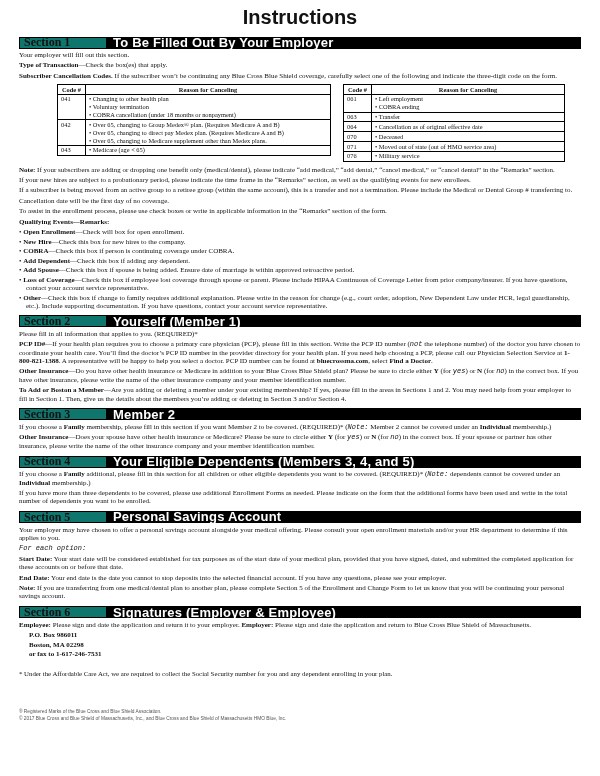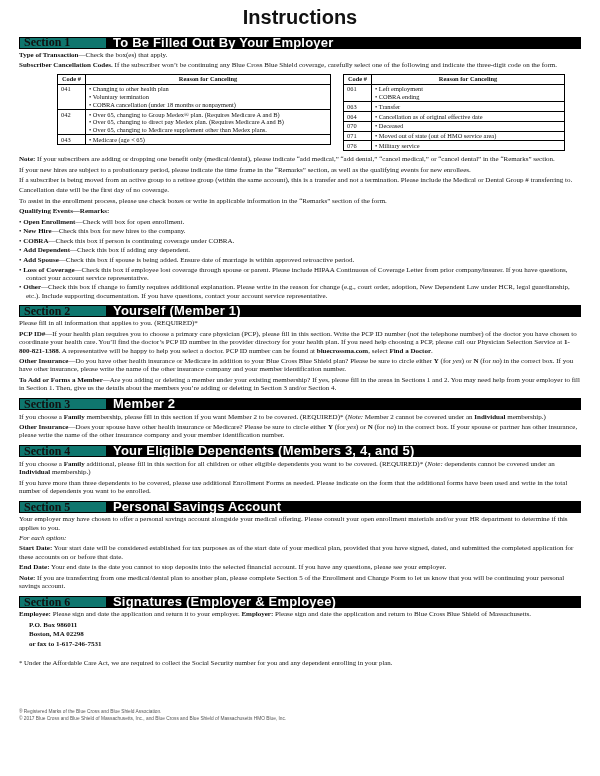--- a/index.html
+++ b/index.html
@@ -18,21 +18,21 @@
     width: 88px; border: 1.5px solid #000; background: #0f766e;
     font-weight: bold; font-size: 12px; display: flex; align-items: center; padding-left: 4px;
   }
   .sec-bar {
     flex: 1; background: #000; color: #fff; display: flex; align-items: center;
     font-family: "Liberation Sans", sans-serif; font-weight: bold; font-size: 13px;
     padding-left: 6px; letter-spacing: 0.2px;
   }
   .p { margin: 0 0 2px; }
   .b { font-weight: bold; }
-  .i { font-style: italic; }
+  .i { font-style: italic; font-family: Liberation Mono, monospace; }
   .bullet { margin: 0 0 1.2px; padding-left: 7px; text-indent: -7px; }
   .tables { display: flex; gap: 12px; align-items: flex-start; margin: 2px 0 4px 38px; }
   .ct { border-collapse: collapse; font-size: 6.4px; line-height: 1.22; }
   .ct th, .ct td { border: 1px solid #000; padding: 0.5px 3px; vertical-align: top; text-align: left; }
   .ct th { text-align: center; font-weight: bold; }
   .ct .code { width: 28px; }
   .ct.left { width: 274px; }
   .ct.right { width: 222px; }
   .ct td span { display: block; }
   .addr { line-height: 1.35; padding-left: 10px; }
@@ -46,20 +46,21 @@
 <body>
 
 <div class="page">
 
   <h1 class="doc-title">Instructions</h1>
 
   <div class="sec-head">
     <span class="sec-num">Section 1</span>
     <span class="sec-bar">To Be Filled Out By Your Employer</span>
   </div>
+  <p class="p">Your employer will fill out this section.</p>
   <p class="p"><span class="b">Type of Transaction</span><span>—Check the box(es) that apply.</span></p>
   <p class="p"><span class="b">Subscriber Cancellation Codes.</span><span> If the subscriber won’t be continuing any Blue Cross Blue Shield coverage, carefully select one of the following and indicate the three-digit code on the form.</span></p>
 
   <div class="tables">
     <table class="ct left">
       <thead>
         <tr>
           <th class="code">Code #</th>
           <th>Reason for Canceling</th>
         </tr>
@@ -153,21 +154,21 @@
   <p class="bullet"><span>• </span><span class="b">Loss of Coverage</span><span>—Check this box if employee lost coverage through spouse or parent. Please include HIPAA Continuous of Coverage Letter from prior company/insurer. If you have questions, contact your account service representative.</span></p>
   <p class="bullet"><span>• </span><span class="b">Other</span><span>—Check this box if change to family requires additional explanation. Please write in the reason for change (e.g., court order, adoption, New Dependent Law under HCR, legal guardianship, etc.). Include supporting documentation. If you have questions, contact your account service representative.</span></p>
 
   <div class="sec-head">
     <span class="sec-num">Section 2</span>
     <span class="sec-bar">Yourself (Member 1)</span>
   </div>
   <p class="p">Please fill in all information that applies to you. (REQUIRED)*</p>
   <p class="p"><span class="b">PCP ID#</span><span>—If your health plan requires you to choose a primary care physician (PCP), please fill in this section. Write the PCP ID number (</span><span class="i">not</span><span> the telephone number) of the doctor you have chosen to coordinate your health care. You’ll find the doctor’s PCP ID number in the provider directory for your health plan. If you need help choosing a PCP, please call our Physician Selection Service at </span><span class="b">1-800-821-1388</span><span>. A representative will be happy to help you select a doctor. PCP ID number can be found at </span><span class="b">bluecrossma.com</span><span>, select </span><span class="b">Find a Doctor</span><span>.</span></p>
   <p class="p"><span class="b">Other Insurance</span><span>—Do you have other health insurance or Medicare in addition to your Blue Cross Blue Shield plan? Please be sure to circle either </span><span class="b">Y</span><span> (for </span><span class="i">yes</span><span>) or </span><span class="b">N</span><span> (for </span><span class="i">no</span><span>) in the correct box. If you have other insurance, please write the name of the other insurance company and your member identification number.</span></p>
-  <p class="p"><span class="b">To Add or Forms a Member</span><span>—Are you adding or deleting a member under your existing membership? If yes, please fill in the areas in Sections 1 and 2. You may need help from your employer to fill in Section 1. Then, give us the details about the members you’re adding or deleting in Section 3 and/or Section 4.</span></p>
+  <p class="p"><span class="b">To Add or Boston a Member</span><span>—Are you adding or deleting a member under your existing membership? If yes, please fill in the areas in Sections 1 and 2. You may need help from your employer to fill in Section 1. Then, give us the details about the members you’re adding or deleting in Section 3 and/or Section 4.</span></p>
 
   <div class="sec-head">
     <span class="sec-num">Section 3</span>
     <span class="sec-bar">Member 2</span>
   </div>
   <p class="p"><span>If you choose a </span><span class="b">Family</span><span> membership, please fill in this section if you want Member 2 to be covered. (REQUIRED)* (</span><span class="i">Note:</span><span> Member 2 cannot be covered under an </span><span class="b">Individual</span><span> membership.)</span></p>
   <p class="p"><span class="b">Other Insurance</span><span>—Does your spouse have other health insurance or Medicare? Please be sure to circle either </span><span class="b">Y</span><span> (for </span><span class="i">yes</span><span>) or </span><span class="b">N</span><span> (for </span><span class="i">no</span><span>) in the correct box. If your spouse or partner has other insurance, please write the name of the other insurance company and your member identification number.</span></p>
 
   <div class="sec-head">
     <span class="sec-num">Section 4</span>

